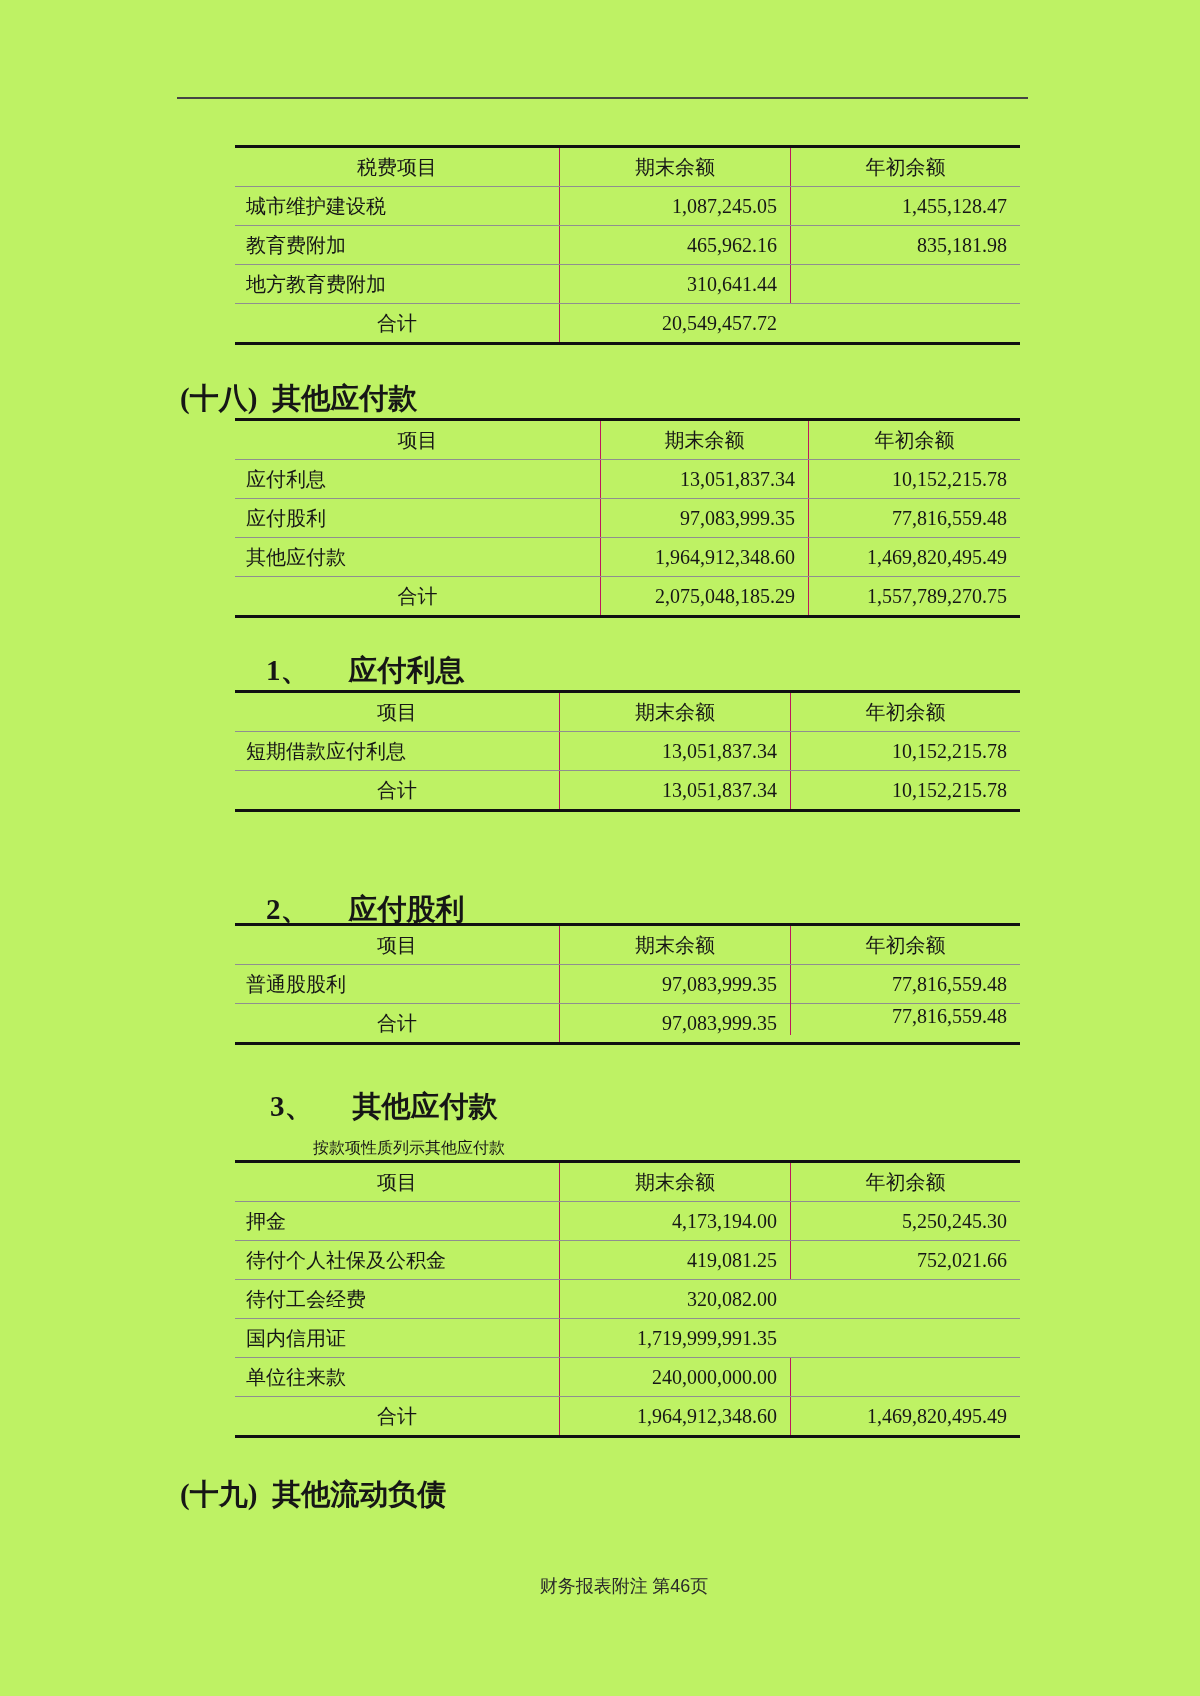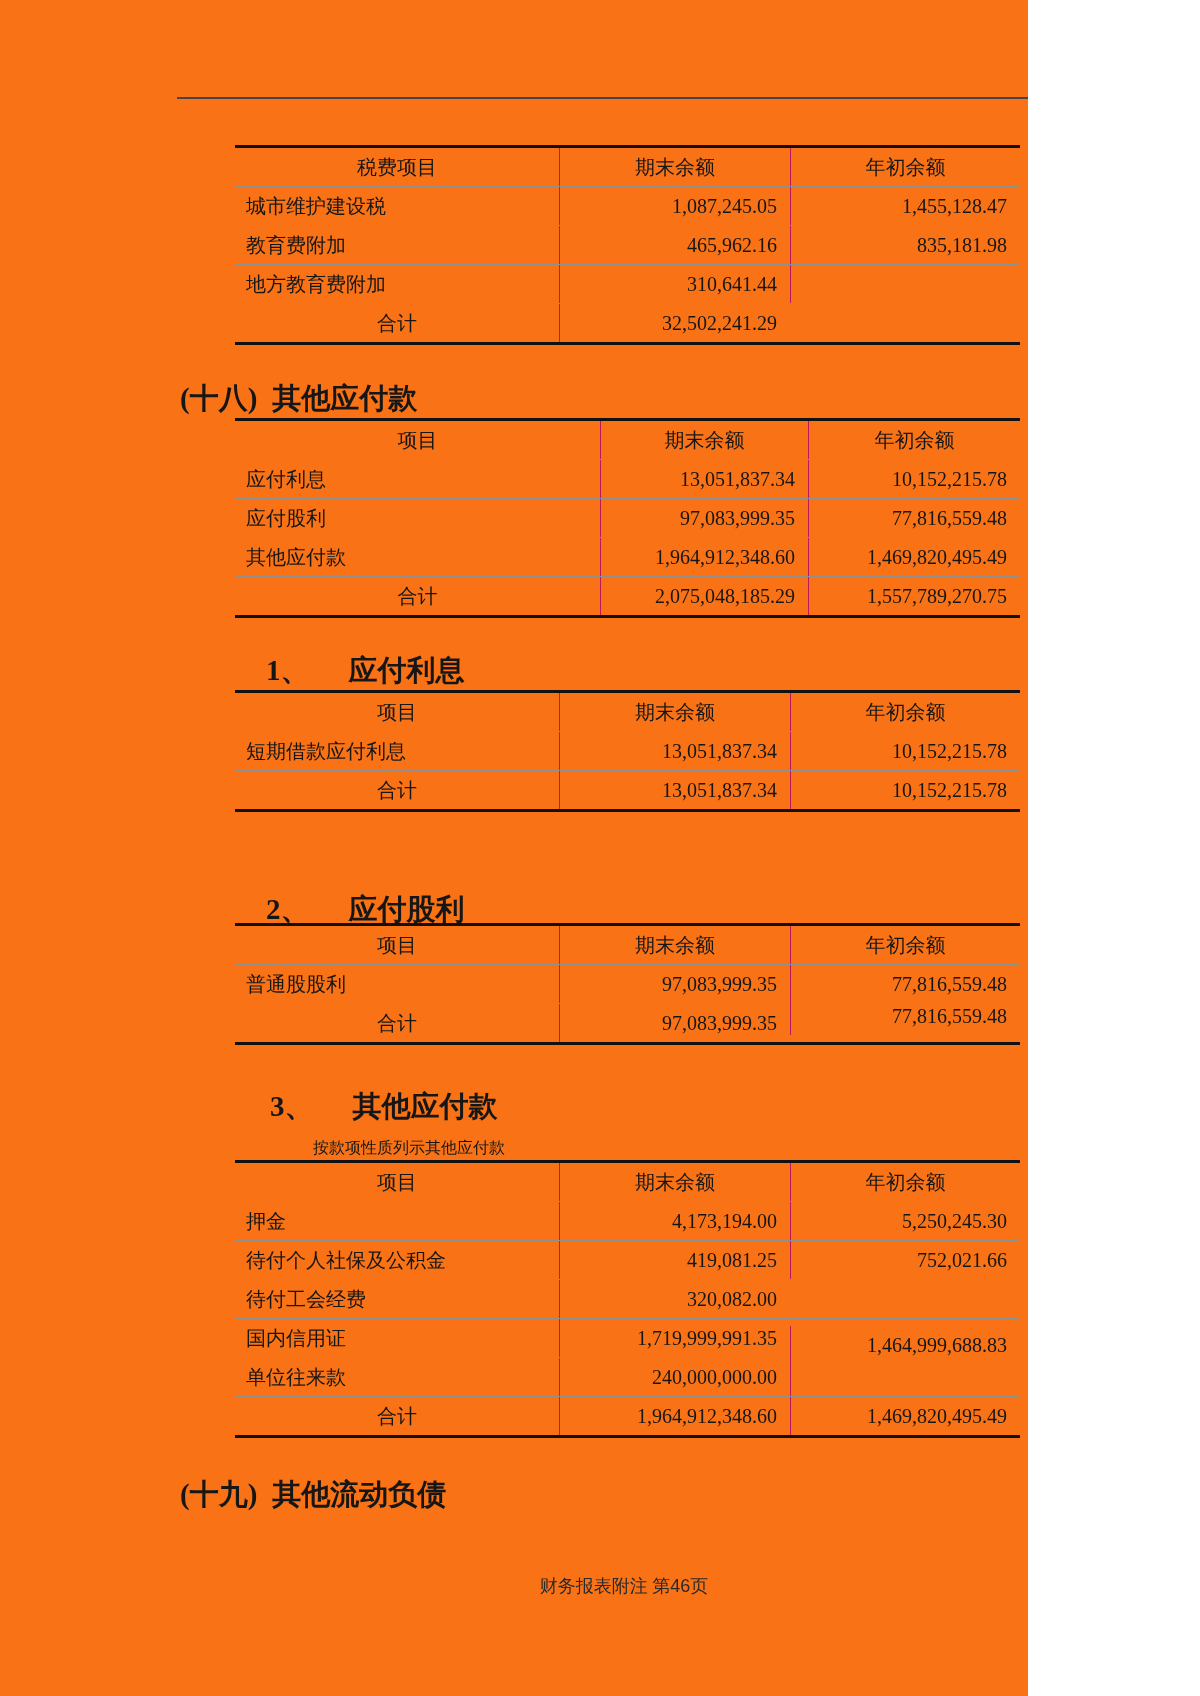--- a/index.html
+++ b/index.html
@@ -1,19 +1,19 @@
 <!DOCTYPE html>
 <html><head>
 <meta charset="utf-8">
 <style>
   html,body{margin:0;padding:0;background:#ffffff;}
   .page{
     position:relative;
-    width:1028px;height:1696px;
-    background:#f97316;
+    width:1200px;height:1696px;
+    background:#bef264;
     font-family:"Liberation Serif","DejaVu Serif",serif;
     color:#161616;
     overflow:hidden;
     text-decoration:underline;
   }
   .rule-top{
     position:absolute;left:177px;top:97px;width:851px;height:2px;
     background:#454545;
   }
   
@@ -90,21 +90,21 @@
       <div class="c c2">465,962.16</div>
       <div class="c c3">835,181.98</div>
     </div>
     <div class="row">
       <div class="c c1">地方教育费附加</div>
       <div class="c c2">310,641.44</div>
       <div class="c c3"></div>
     </div>
     <div class="row">
       <div class="c c1 center">合计</div>
-      <div class="c c3">32,502,241.29</div>
+      <div class="c c3">20,549,457.72</div>
     </div>
   </div>
 
   <div class="hd hd-l1" id="hd-18">
     <span class="hd-num">(十八)</span><span>其他应付款</span>
   </div>
 
   <div class="tbl t-wide" id="tbl-op">
     <div class="row header">
       <div class="c c1">项目</div>
@@ -198,21 +198,20 @@
       <div class="c c2">419,081.25</div>
       <div class="c c3">752,021.66</div>
     </div>
     <div class="row">
       <div class="c c1">待付工会经费</div>
       <div class="c c2">320,082.00</div>
     </div>
     <div class="row">
       <div class="c c1">国内信用证</div>
       <div class="c c2">1,719,999,991.35</div>
-      <div class="c c3 shift-down">1,464,999,688.83</div>
     </div>
     <div class="row">
       <div class="c c1">单位往来款</div>
       <div class="c c2">240,000,000.00</div>
       <div class="c c3"></div>
     </div>
     <div class="row">
       <div class="c c1 center">合计</div>
       <div class="c c2">1,964,912,348.60</div>
       <div class="c c3">1,469,820,495.49</div>

